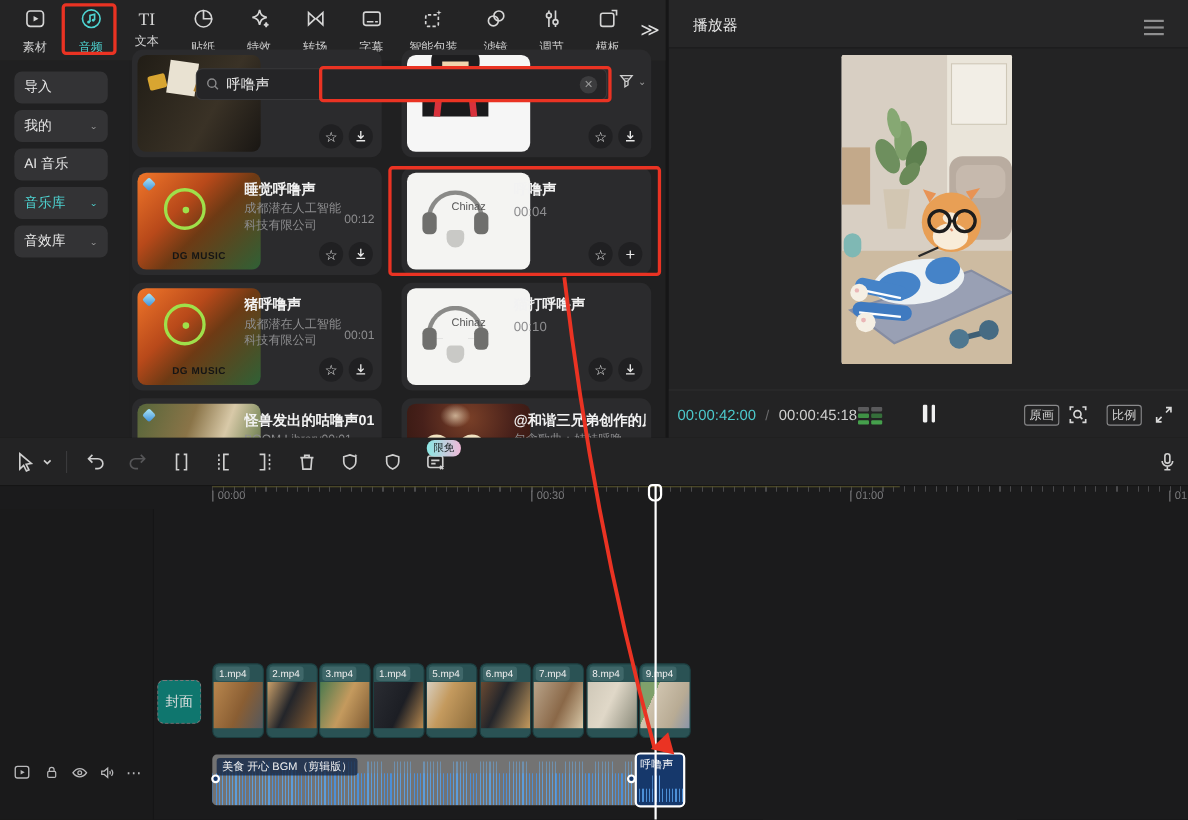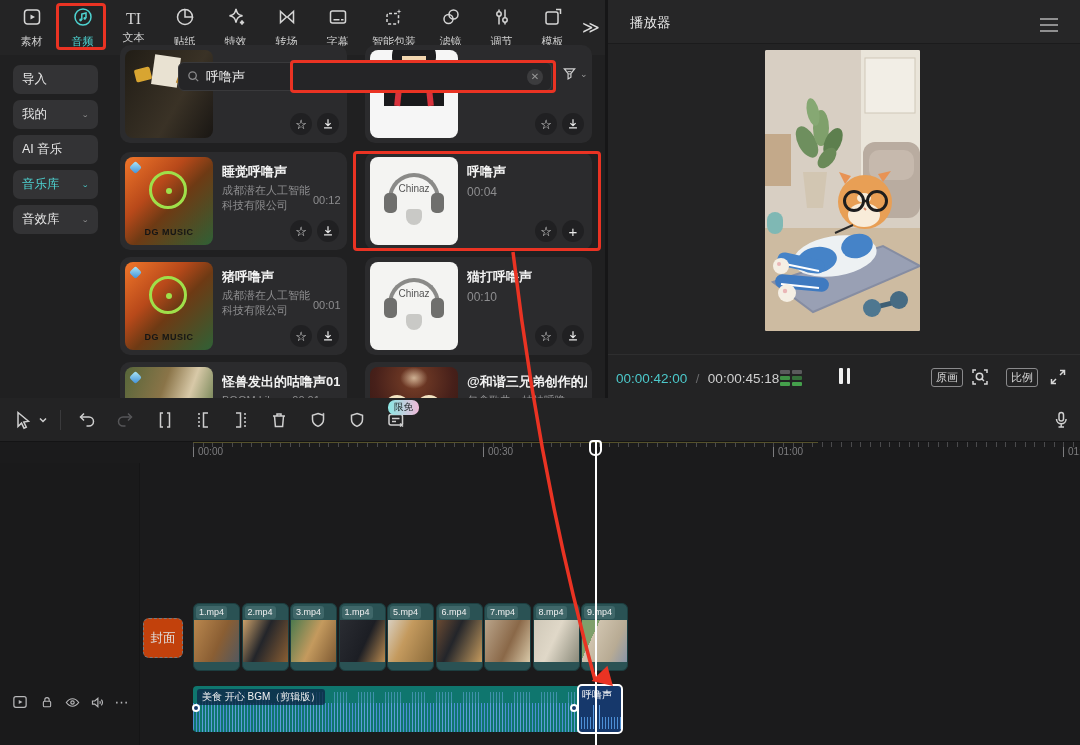--- a/index.html
+++ b/index.html
@@ -21,21 +21,21 @@
   .side-btn { position:absolute; left:13px; width:85px; height:29px; background:#333335; border-radius:7px; display:flex; align-items:center; padding:0 9px; font-size:12.5px; color:#e6e6e6; cursor:pointer; }
   .side-btn .chev { margin-left:auto; font-size:9px; color:#9a9a9a; transform:scaleY(.8); }
   .side-btn.active { color:#4ed4d2; }
   .side-btn.active .chev { color:#4ed4d2; }
   #search-bar { position:absolute; left:178px; top:62px; width:374px; height:29px; background:#252527; border:1px solid #39393b; border-radius:6px; display:flex; align-items:center; padding:0 8px; }
   #search-bar .q { font-size:13px; color:#f0f0f0; margin-left:6px; }
   .clear-x { margin-left:auto; width:16px; height:16px; border-radius:50%; background:#3c3c3e; color:#999; font-size:10px; display:flex; align-items:center; justify-content:center; cursor:pointer; }
   #filter-btn { position:absolute; left:562px; top:66px; display:flex; align-items:center; gap:3px; cursor:pointer; }
 
   .card { position:absolute; width:227px; background:#2b2b2d; border-radius:10px; }
-  .thumb { position:absolute; left:5px; top:5px; width:88px; height:88px; border-radius:8px; overflow:hidden; }
+  .thumb { position:absolute; left:5px; top:5px; width:112px; height:88px; border-radius:8px; overflow:hidden; }
   .card .title { position:absolute; left:102px; top:11px; font-size:13px; font-weight:bold; color:#f2f2f2; white-space:nowrap; overflow:hidden; max-width:120px; }
   .card .author { position:absolute; left:102px; top:31px; width:95px; font-size:11px; line-height:1.35; color:#8d8d8f; }
   .card .dur { position:absolute; font-size:11px; color:#8d8d8f; }
   .actions { position:absolute; right:8px; bottom:8px; display:flex; gap:5px; }
   .act { width:22px; height:22px; border-radius:50%; background:#202022; display:flex; align-items:center; justify-content:center; color:#e8e8e8; font-size:13px; cursor:pointer; }
   .act svg { stroke:#e8e8e8; fill:none; stroke-width:1.4; }
 
   .art-dg { background:linear-gradient(135deg,#f0762a 0%,#b8491a 35%,#6e3a14 55%,#2f6136 100%); }
   .dg-ring { position:absolute; left:24px; top:14px; width:38px; height:38px; border:3px solid #9fe04a; border-radius:50%; }
   .dg-ring:after { content:""; position:absolute; left:14px; top:14px; width:6px; height:6px; background:#9fe04a; border-radius:50%; }
@@ -92,36 +92,36 @@
     background-position:193px 0; background-size:calc(100% - 193px) 5px; background-repeat:no-repeat; }
   .ruler-lab { position:absolute; top:4px; font-size:10px; color:#7d7d7f; white-space:nowrap; }
   .ruler-lab:before { content:""; display:inline-block; width:1px; height:10px; background:#7d7d7f; vertical-align:-2px; margin-right:4px; }
   #proj-line { position:absolute; left:193px; top:44px; width:625px; height:1px; background:#55512b; }
 
   #hdr-col { position:absolute; left:0; top:65px; width:140px; height:282px; background:#1a1a1b; border-right:1px solid #151516; }
   .trk-ic { position:absolute; width:20px; height:20px; display:flex; align-items:center; justify-content:center; cursor:pointer; }
   .trk-ic svg { stroke:#b8b8ba; fill:none; stroke-width:1.5; }
   .dots { color:#b8b8ba; font-size:14px; letter-spacing:1px; }
 
-  #cover-btn { position:absolute; left:143px; top:220px; width:40px; height:40px; border:1px dashed #7a7a7c; border-radius:6px; display:flex; align-items:center; justify-content:center; font-size:12.5px; color:#e0e0e0; cursor:pointer; background:#c2410c; }
+  #cover-btn { position:absolute; left:143px; top:220px; width:40px; height:40px; border:1px dashed #7a7a7c; border-radius:6px; display:flex; align-items:center; justify-content:center; font-size:12.5px; color:#e0e0e0; cursor:pointer; background:#0f766e; }
 
   .clip { position:absolute; top:205px; width:47px; height:68px; background:#2a5254; border:1px solid #1c3e40; border-radius:6px; overflow:hidden; cursor:pointer; }
   .clip .pill { position:absolute; left:2px; top:2px; height:13px; max-width:43px; background:#3f6769; border-radius:3px; font-size:9px; color:#f0f0f0; padding:0 3px; line-height:13px; white-space:nowrap; overflow:hidden; }
   .clip .cthumb { position:absolute; left:0; top:16px; width:100%; height:42px; }
   .t1 { background:linear-gradient(115deg,#b9874e,#8a5e33 55%,#54585e); }
   .t2 { background:linear-gradient(115deg,#caa06a,#23252a 45%,#8a5e33); }
   .t3 { background:linear-gradient(115deg,#4c7a4e,#c49a5e 50%,#7e5a33); }
   .t4 { background:linear-gradient(115deg,#2a2c32,#1c1e24 55%,#b98a50); }
   .t5 { background:linear-gradient(115deg,#d8cfc0,#c49a5e 40%,#8a6a3a); }
   .t6 { background:linear-gradient(115deg,#6a4a32,#23252a 40%,#c49a5e); }
   .t7 { background:linear-gradient(115deg,#b9a48a,#8a6848 55%,#d8c8a8); }
   .t8 { background:linear-gradient(115deg,#cfc8b8,#e0d8c8 45%,#8a8a7a); }
   .t9 { background:linear-gradient(115deg,#7fa06b 0 28%,#cfc3ae 28%,#b8ab94 70%,#8a95a8); }
 
-  #bgm-clip { position:absolute; left:193px; top:288px; width:385px; height:46px; background:#0f766e; border-radius:4px 0 0 4px; overflow:hidden; cursor:pointer; }
+  #bgm-clip { position:absolute; left:193px; top:288px; width:385px; height:46px; background:#737373; border-radius:4px 0 0 4px; overflow:hidden; cursor:pointer; }
   .wave-a { position:absolute; left:0; bottom:0; width:100%; height:64%;
     background:repeating-linear-gradient(90deg,#4d8fd6 0 1px,transparent 1px 3px); }
   .wave-b { position:absolute; left:0; bottom:0; width:100%; height:86%; opacity:.55;
     background:repeating-linear-gradient(90deg,transparent 0 9px,#6aa8e0 9px 26px);
     -webkit-mask-image:repeating-linear-gradient(90deg,#000 0 1px,transparent 1px 3px);
             mask-image:repeating-linear-gradient(90deg,#000 0 1px,transparent 1px 3px); }
   #bgm-label { position:absolute; left:4px; top:3px; font-size:10px; color:#f2f2f2; background:rgba(14,35,70,.75); border-radius:3px; padding:1px 5px; white-space:nowrap; }
   .kf { position:absolute; width:8px; height:8px; border:2px solid #fff; background:#16386b; border-radius:50%; z-index:5; }
   #snore-clip { position:absolute; left:577px; top:286px; width:46px; height:50px; background:#16386b; border:2px solid #fff; border-radius:5px; overflow:hidden; cursor:pointer; z-index:6; }
   #snore-label { position:absolute; left:3px; top:2px; font-size:10px; color:#fff; white-space:nowrap; }

